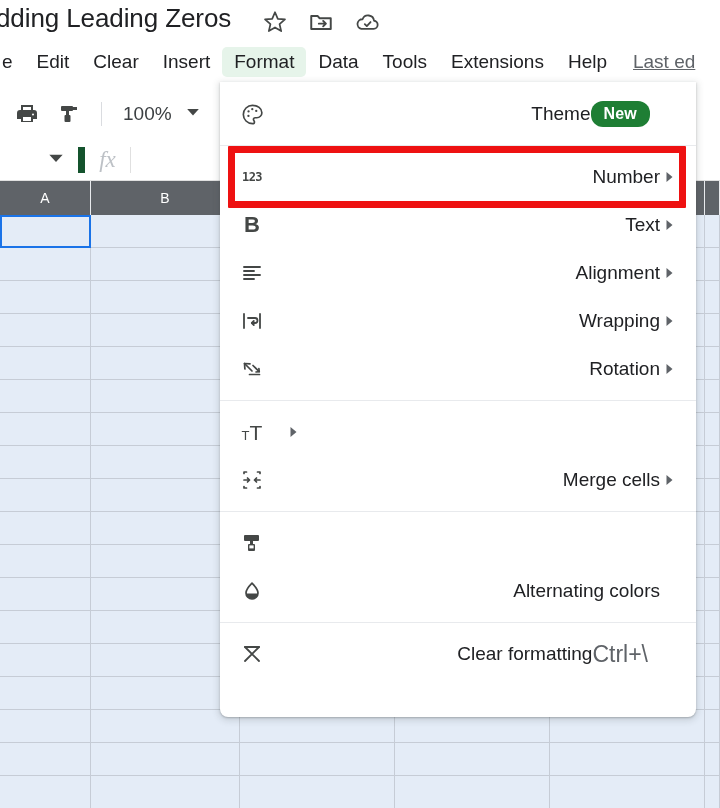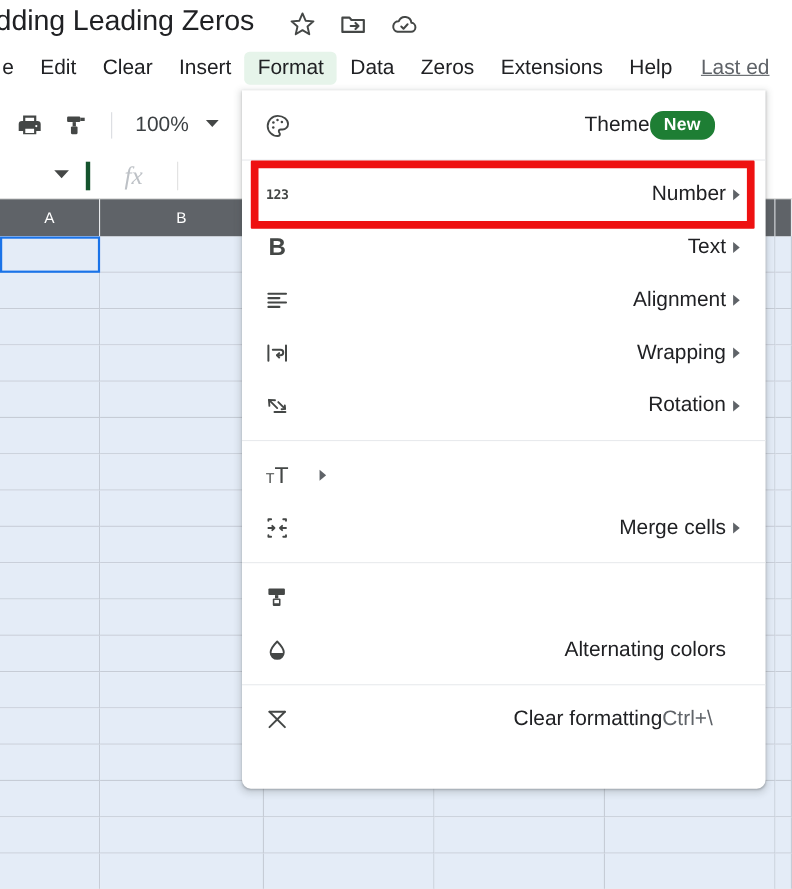--- a/index.html
+++ b/index.html
@@ -49,36 +49,36 @@
   .tb-inner { position: absolute; left: 8px; top: 4px; display: flex; align-items: center; height: 40px; gap: 4px; }
   .tb-btn { width: 38px; height: 38px; display: flex; align-items: center; justify-content: center; border-radius: 4px; }
   .tb-sep { width: 1px; height: 24px; background: #dadce0; margin: 0 9px; }
   .zoom-box { display: flex; align-items: center; gap: 14px; padding: 0 8px; height: 34px; }
   .zoom-val { font-size: 19px; color: #3c4043; }
 
   
   .formulabar { position: absolute; left: 0; top: 140px; width: 720px; height: 41px; background: #fff;
                 border-bottom: 1px solid #e0e0e0; z-index: 4; display: flex; align-items: center; }
   .namebox { width: 78px; height: 41px; display: flex; align-items: center; justify-content: flex-end; padding-right: 14px; }
-  .fx { width: 84px; height: 26px; display: flex; align-items: center; justify-content: center;
+  .fx { width: 53px; height: 26px; display: flex; align-items: center; justify-content: center;
         font-family: "Liberation Serif", serif; font-style: italic; font-size: 23px; color: #bdc1c6;
-        border-left: 4px solid #14532d; border-right: 1px solid #e0e0e0; }
+        border-left: 7px solid #14532d; border-right: 1px solid #e0e0e0; }
   .finput { flex: 1; height: 26px; }
 
   
   .dropdown {
     position: absolute; left: 220px; top: 82px; width: 476px; height: 635px;
     background: #fff; border-radius: 0 0 8px 8px;
     box-shadow: 0 2px 6px 2px rgba(60,64,67,.15), 0 1px 2px 0 rgba(60,64,67,.3);
     z-index: 10; padding: 8px 0 8px 0;
   }
   .mrow { position: relative; height: 48px; display: flex; align-items: center; padding: 0 18px 0 0; }
   .mrow .ico { width: 64px; display: flex; align-items: center; justify-content: center; flex: 0 0 64px; color: #444746; }
   .mrow .lbl { font-size: 19px; color: #202124; flex: 1; white-space: nowrap; text-align: right; }
-  .mrow .shortcut { font-size: 19px; color: #5f6368; margin-right: 12px; }
+  .mrow .shortcut { font-size: 23px; color: #5f6368; margin-right: 12px; }
   .mrow .arrow { width: 18px; display: flex; align-items: center; justify-content: center; }
   .arrow svg { display:block; }
   .msep { height: 1px; background: #e8eaed; margin: 7px 0; }
   .badge-new {
     background: #1e7e34; color: #fff; font-size: 16px; font-weight: bold;
     padding: 4px 13px; border-radius: 12px; margin-right: 10px; letter-spacing: .2px;
   }
   .num-ico { font-family: "DejaVu Sans Mono", monospace; font-weight: bold; font-size: 12px; color: #444746; letter-spacing: -0.5px; }
   .b-ico { font-family: "Liberation Sans", sans-serif; font-weight: bold; font-size: 22px; color: #444746; }
   .tt-ico { font-family: "Liberation Sans", sans-serif; font-weight: 500; color: #444746; line-height: 1; }
@@ -277,21 +277,21 @@
   </div>
 
   <div class="menubar">
     <div class="menu-items" id="menuItems">
         <div class="menu-item">e</div>
         <div class="menu-item">Edit</div>
         <div class="menu-item">Clear</div>
         <div class="menu-item">Insert</div>
         <div class="menu-item active">Format</div>
         <div class="menu-item">Data</div>
-        <div class="menu-item">Zeros</div>
+        <div class="menu-item">Tools</div>
         <div class="menu-item">Extensions</div>
         <div class="menu-item">Help</div>
         <div class="last-edit">Last ed</div>
       </div>
   </div>
 
   <div class="toolbar">
     <div class="tb-inner">
       <div class="tb-btn">
         <svg width="24" height="24" viewBox="0 0 24 24" fill="#444746">

